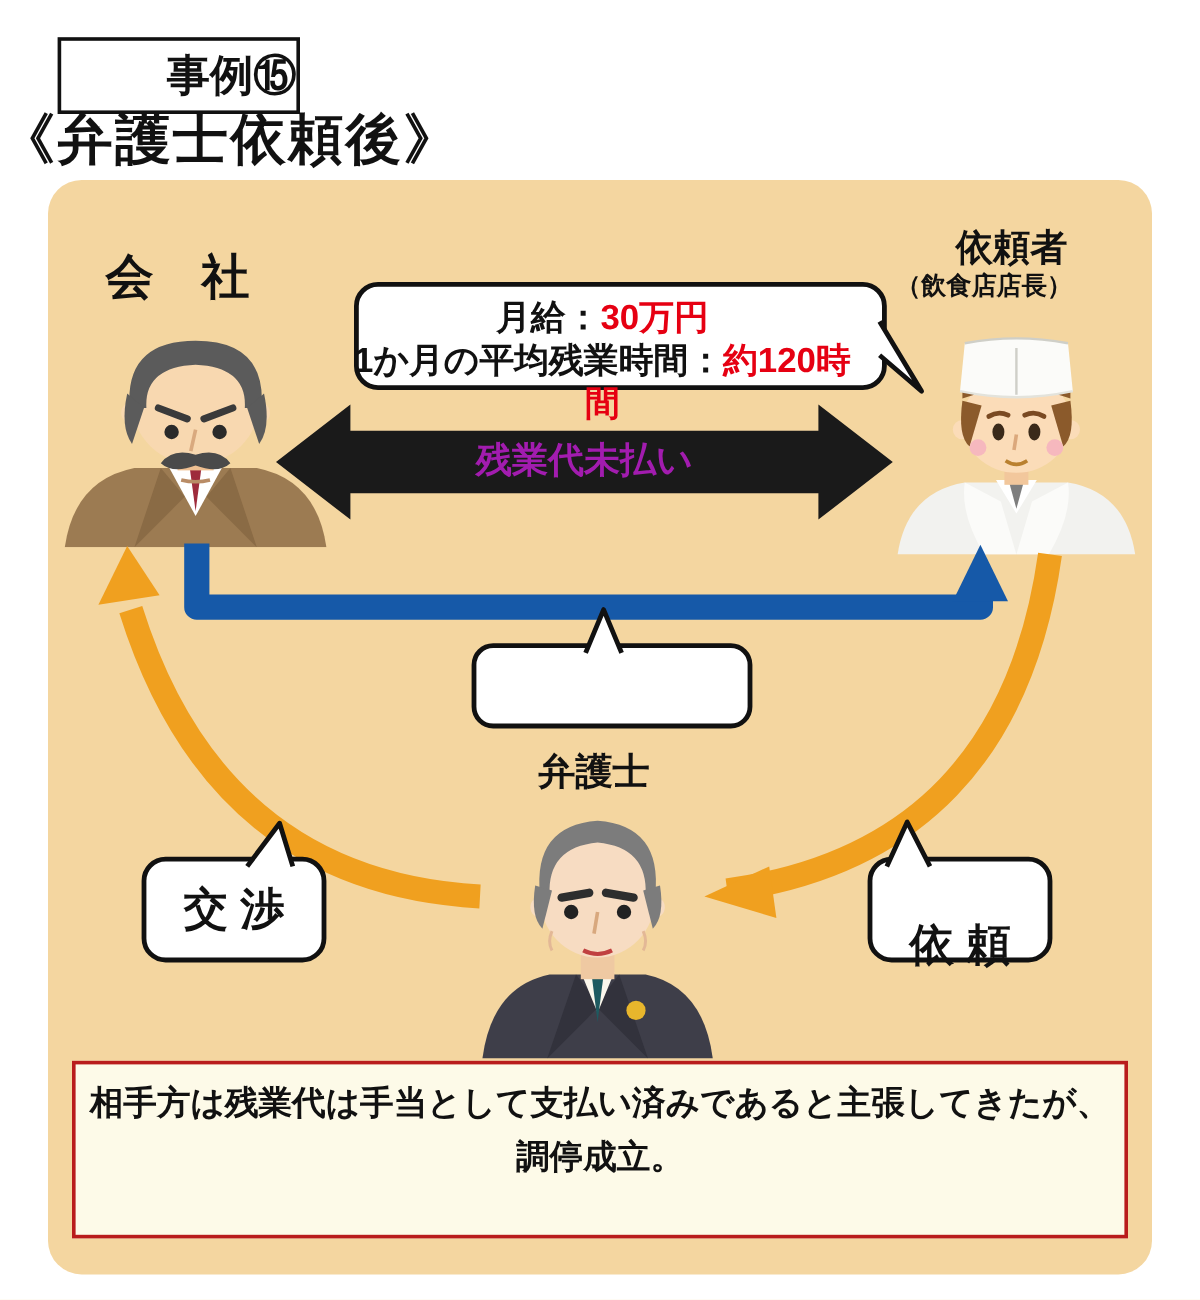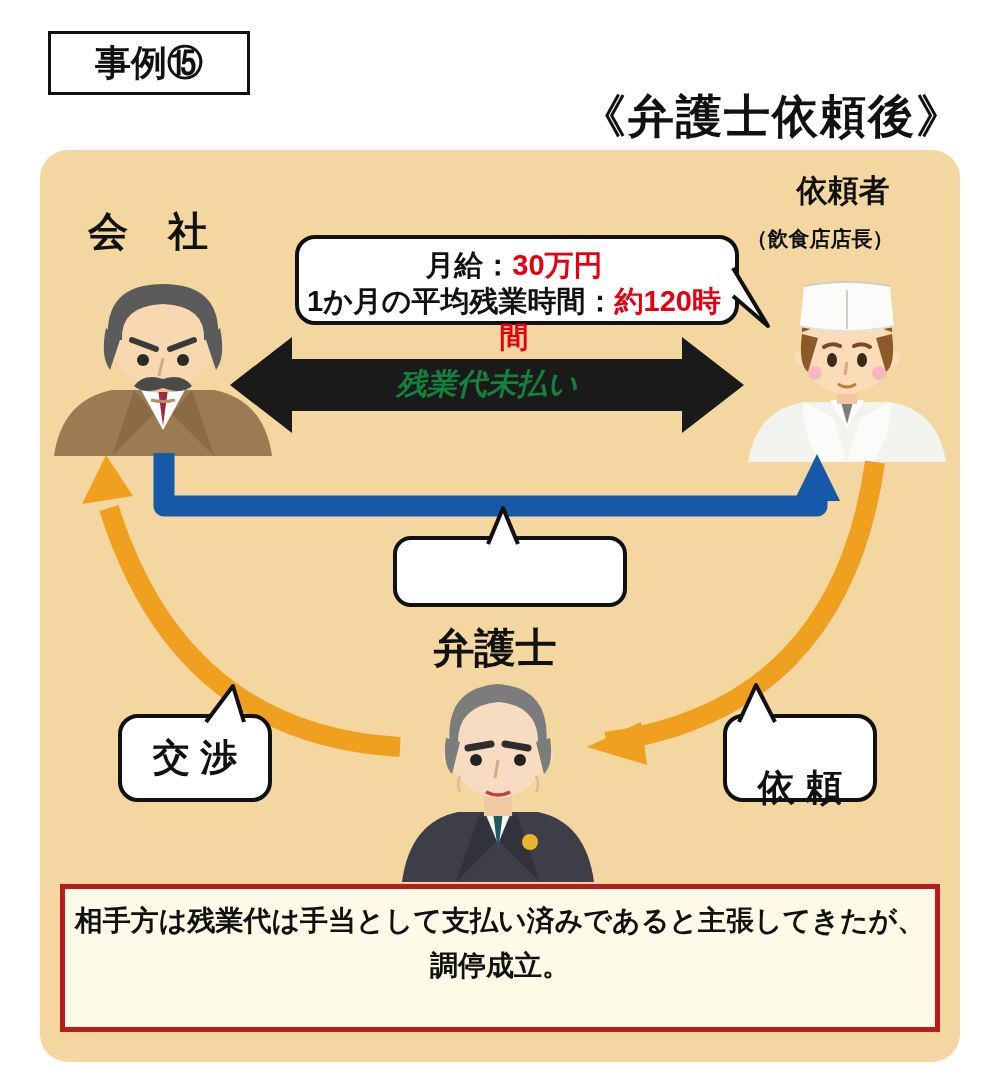--- a/index.html
+++ b/index.html
@@ -1,27 +1,27 @@
 <!DOCTYPE html>
 <html><head>
 <meta charset="utf-8">
 <style>
   html,body{margin:0;padding:0;background:#fff;}
   .canvas{position:relative;width:1000px;height:1083px;background:#ffffff;overflow:hidden;
           font-family:"Liberation Sans","DejaVu Sans",sans-serif;color:#111;}
   .abs{position:absolute;}
   .badge{left:48px;top:31px;width:196px;height:58px;border:3px solid #111;background:#fff;
-         display:flex;align-items:center;justify-content:center;font-size:36px;font-weight:700;}
-  .title{left:0;top:86px;width:964px;text-align:right;font-size:46px;font-weight:700;letter-spacing:2px;}
+         display:flex;align-items:center;justify-content:flex-end;font-size:36px;font-weight:700;}
+  .title{left:0;top:86px;width:964px;text-align:left;font-size:46px;font-weight:700;letter-spacing:2px;}
   .panel{left:40px;top:150px;width:920px;height:912px;background:#F4D6A0;border-radius:28px;}
   .lbl{font-weight:700;text-align:center;line-height:1.15;}
   .red{color:#E60012;}
-  .white{color:#15803d;font-style:italic;}
+  .white{color:#a21caf;}
   .bubble-text{font-weight:700;text-align:center;font-size:29px;line-height:36px;}
-  .note-box{left:60px;top:884px;width:880px;height:148px;background:#FDFAE8;border:5px solid #b91c1c;
+  .note-box{left:60px;top:884px;width:880px;height:148px;background:#FDFAE8;border:3px solid #b91c1c;
             box-sizing:border-box;padding-top:9px;}
   .note-line{font-weight:700;font-size:28px;line-height:45px;text-align:center;}
 </style>
 </head>
 <body>
 
 <div class="canvas">
 
   <div class="abs badge">
     <span>事例⑮</span>
@@ -123,25 +123,25 @@
     <path d="M448 394 L463 358 L478 394" fill="#ffffff" stroke="#111" stroke-width="4" stroke-linejoin="round"></path>
 
     <rect x="80" y="566" width="150" height="84" rx="18" fill="#ffffff" stroke="#111" stroke-width="4"></rect>
     <path d="M166 572 L193 536 L204 572" fill="#ffffff" stroke="#111" stroke-width="4" stroke-linejoin="round"></path>
 
     <rect x="685" y="566" width="150" height="84" rx="18" fill="#ffffff" stroke="#111" stroke-width="4"></rect>
     <path d="M735 572 L716 535 L699 572" fill="#ffffff" stroke="#111" stroke-width="4" stroke-linejoin="round"></path>
   </svg>
 
   <div class="abs lbl" style="left:88px;top:208px;width:120px;font-size:40px">会　社</div>
-  <div class="abs lbl" style="left:768px;top:173px;width:150px;font-size:31px">依頼者</div>
+  <div class="abs lbl" style="left:768px;top:189px;width:150px;font-size:31px">依頼者</div>
   <div class="abs lbl" style="left:729px;top:227px;width:182px;font-size:21px">（飲食店店長）</div>
-  <div class="abs lbl" style="left:425px;top:625px;width:140px;font-size:41px">弁護士</div>
+  <div class="abs lbl" style="left:425px;top:625px;width:140px;font-size:31px">弁護士</div>
 
-  <div class="abs bubble-text" style="left:298px;top:247px;width:432px">
+  <div class="abs bubble-text" style="left:286px;top:247px;width:432px">
     <div><span>月給：</span><span class="red">30万円</span></div>
     <div><span>1か月の平均残業時間：</span><span class="red">約120時間</span></div>
   </div>
 
   <div class="abs lbl white" style="left:317px;top:367px;width:340px;font-size:30px">残業代未払い</div>
 
 
   <div class="abs lbl" style="left:120px;top:737px;width:150px;font-size:37px">交 渉</div>
   <div class="abs lbl" style="left:725px;top:767px;width:150px;font-size:37px">依 頼</div>
 

